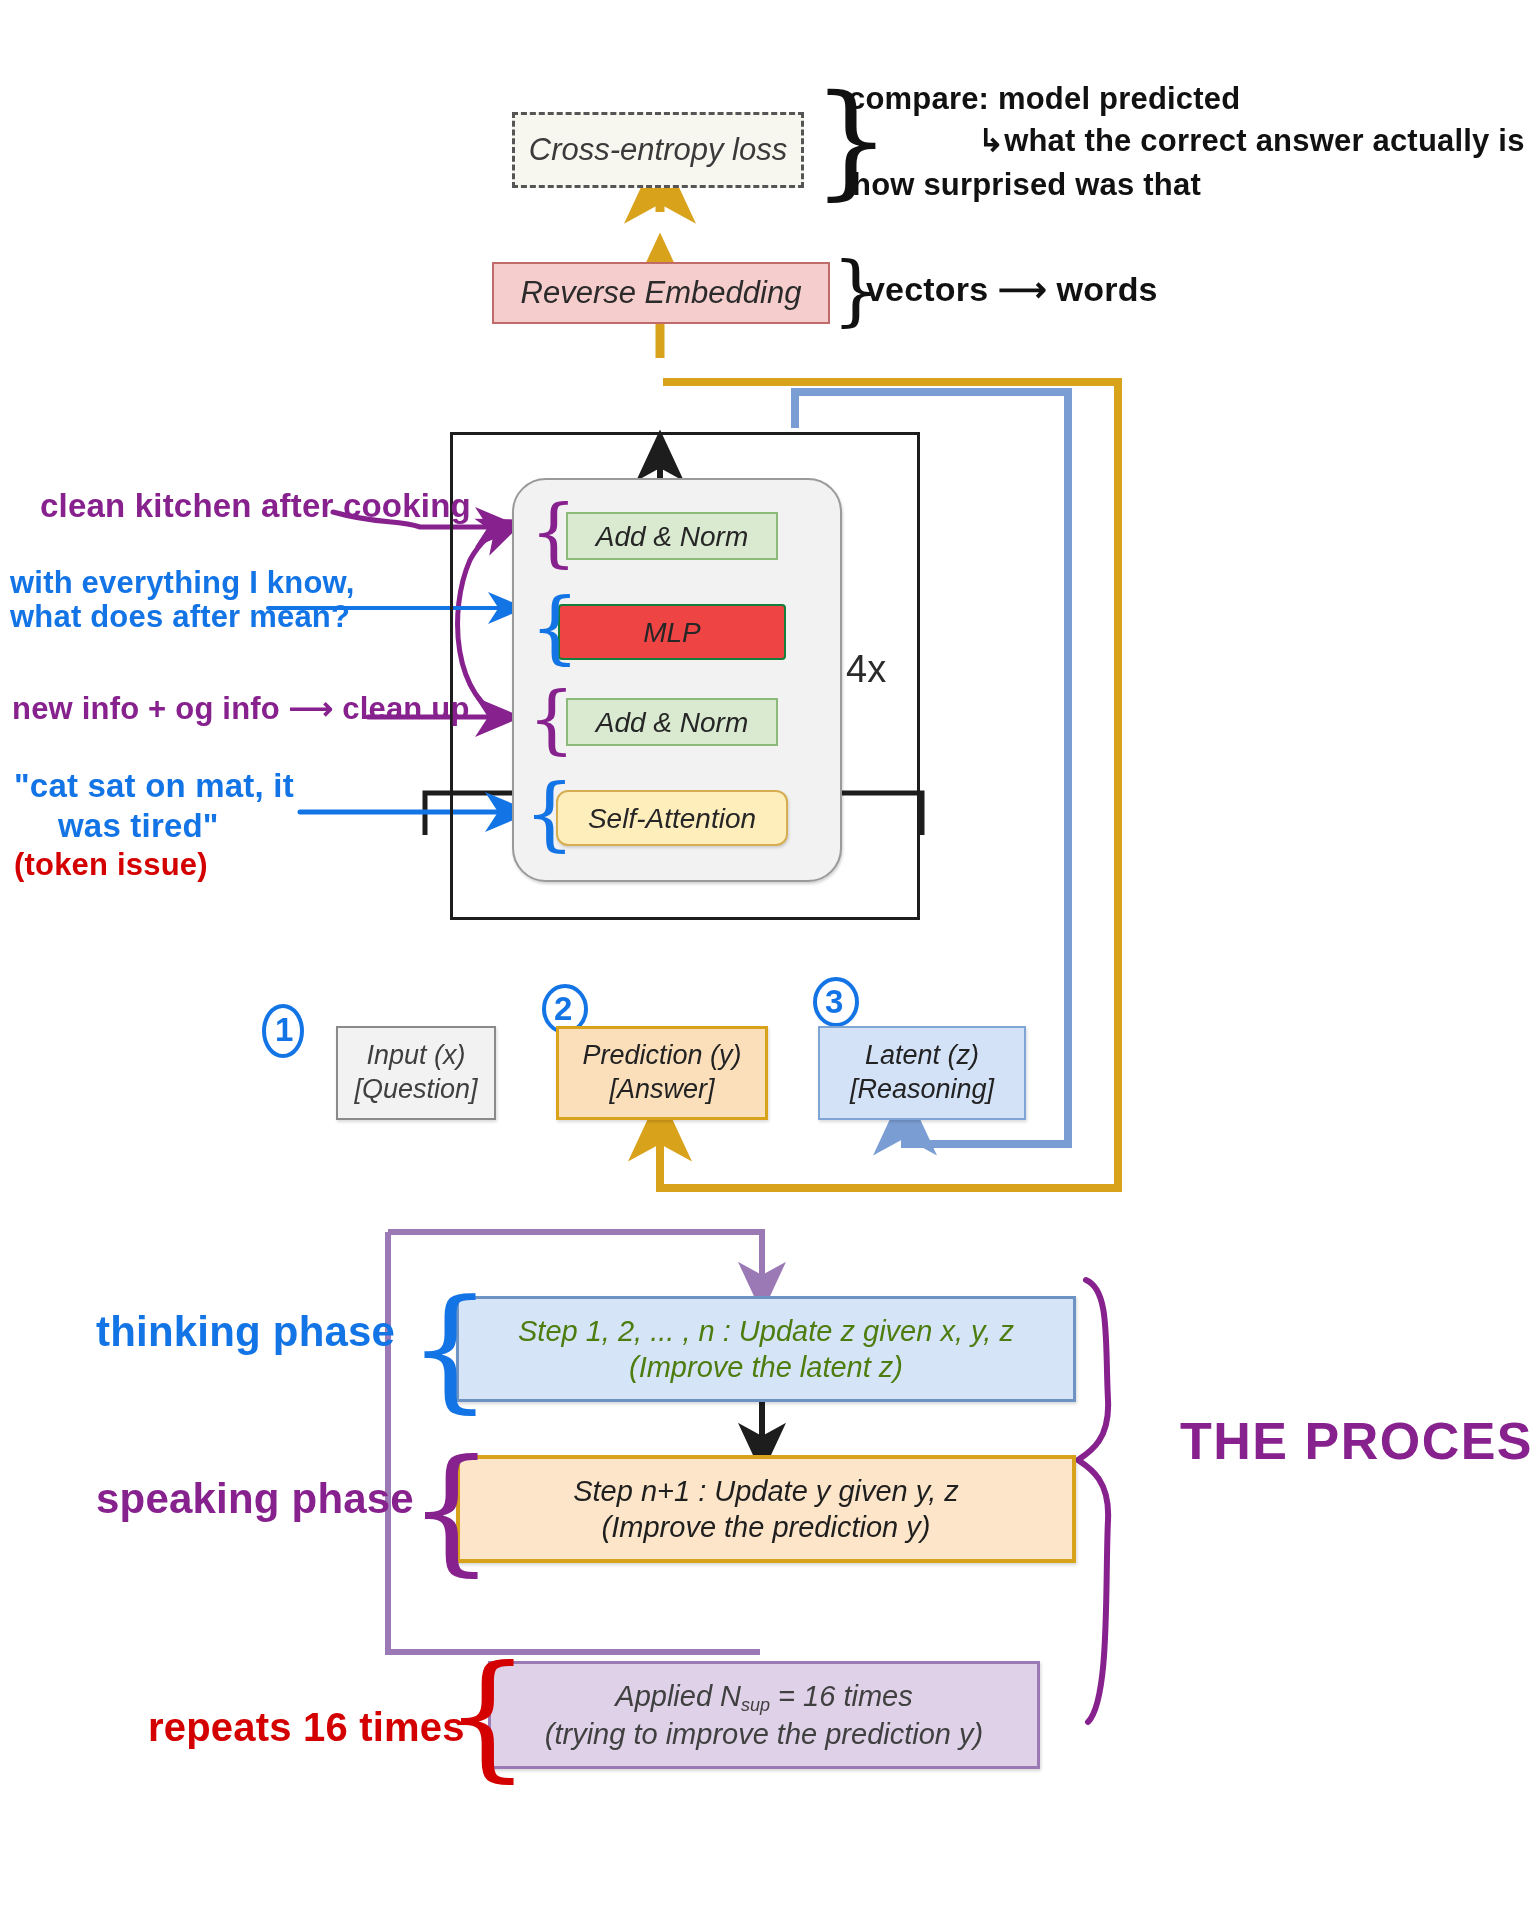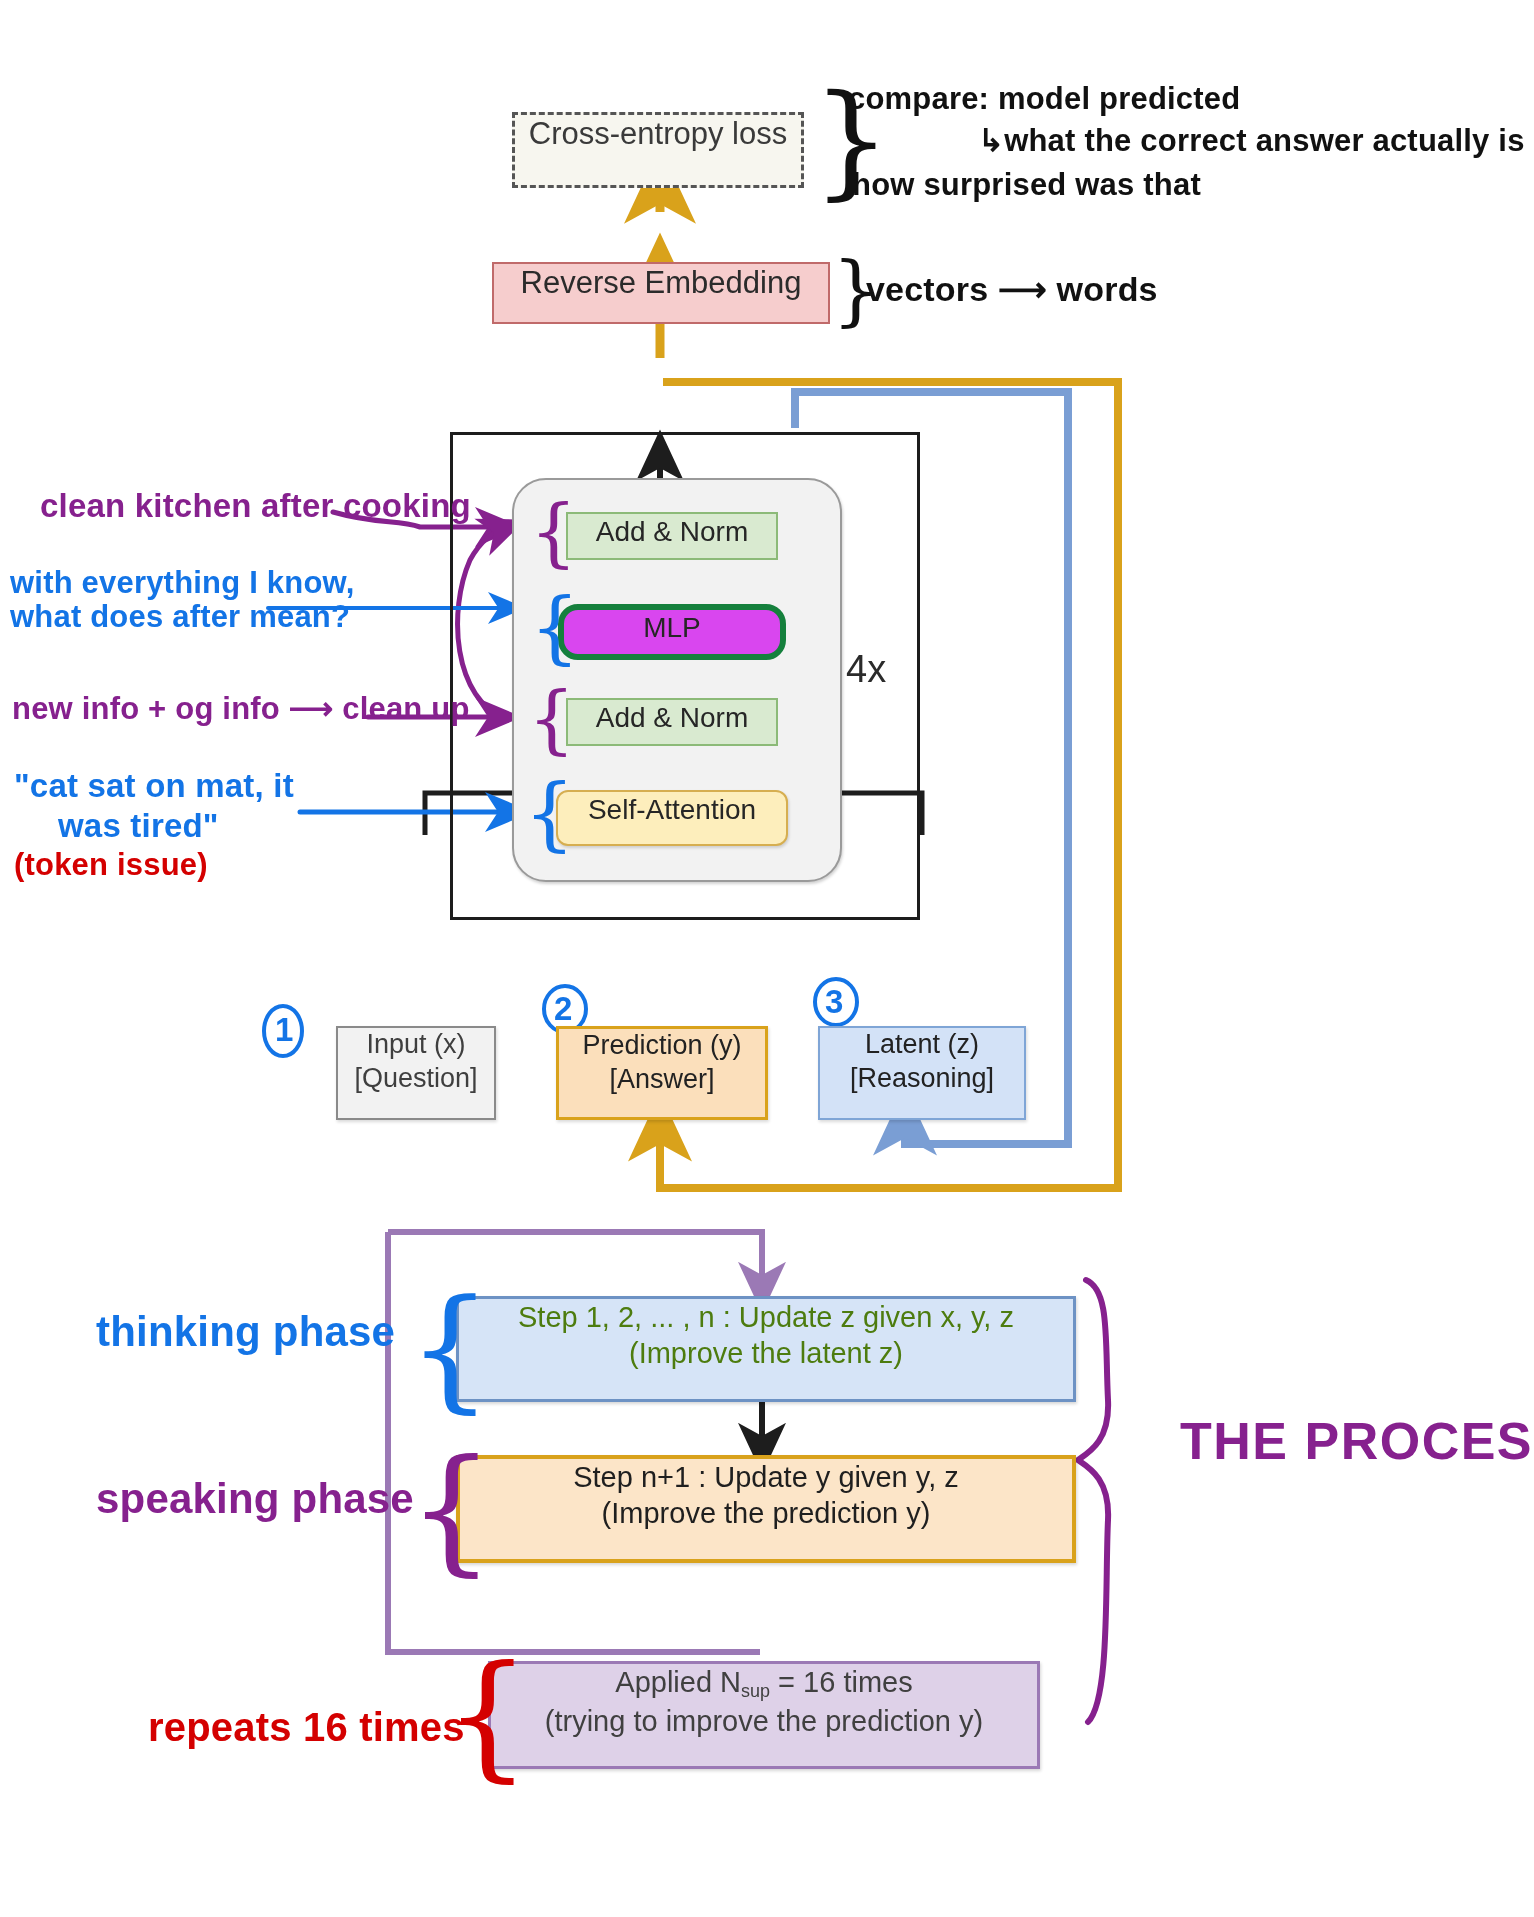--- a/index.html
+++ b/index.html
@@ -11,24 +11,25 @@
   }
   #stage { position:absolute; left:0; top:0; width:1534px; height:1917px; }
 
   
   .box {
     position:absolute;
     box-sizing:border-box;
     display:flex;
     flex-direction:column;
     align-items:center;
-    justify-content:flex-start;
+    justify-content:center;
     text-align:center;
     color:#262626;
     line-height:1.25;
+    font-style:italic;
   }
 
   .loss-box {
     border:3px dashed #555;
     background:#f7f6ef;
     font-size:31px;
     color:#3a3a3a;
   }
   .rev-emb-box {
     border:2px solid #c06a6a;
@@ -49,23 +50,23 @@
     border-radius:34px;
     box-sizing:border-box;
     box-shadow:1px 2px 3px rgba(0,0,0,.18);
   }
   .addnorm-box {
     border:2px solid #8cba78;
     background:#d9ead0;
     font-size:28px;
   }
   .mlp-box {
-    border:6px solid #15803d;
-    background:#d946ef;
-    border-radius:20px;
+    border:2px solid #15803d;
+    background:#ef4444;
+    border-radius:4px;
     font-size:28px;
   }
   .selfattn-box {
     border:2px solid #d6ae50;
     background:#fdeebc;
     border-radius:12px;
     font-size:28px;
     box-shadow:1px 2px 3px rgba(0,0,0,.15);
   }
   .repeat-label {

